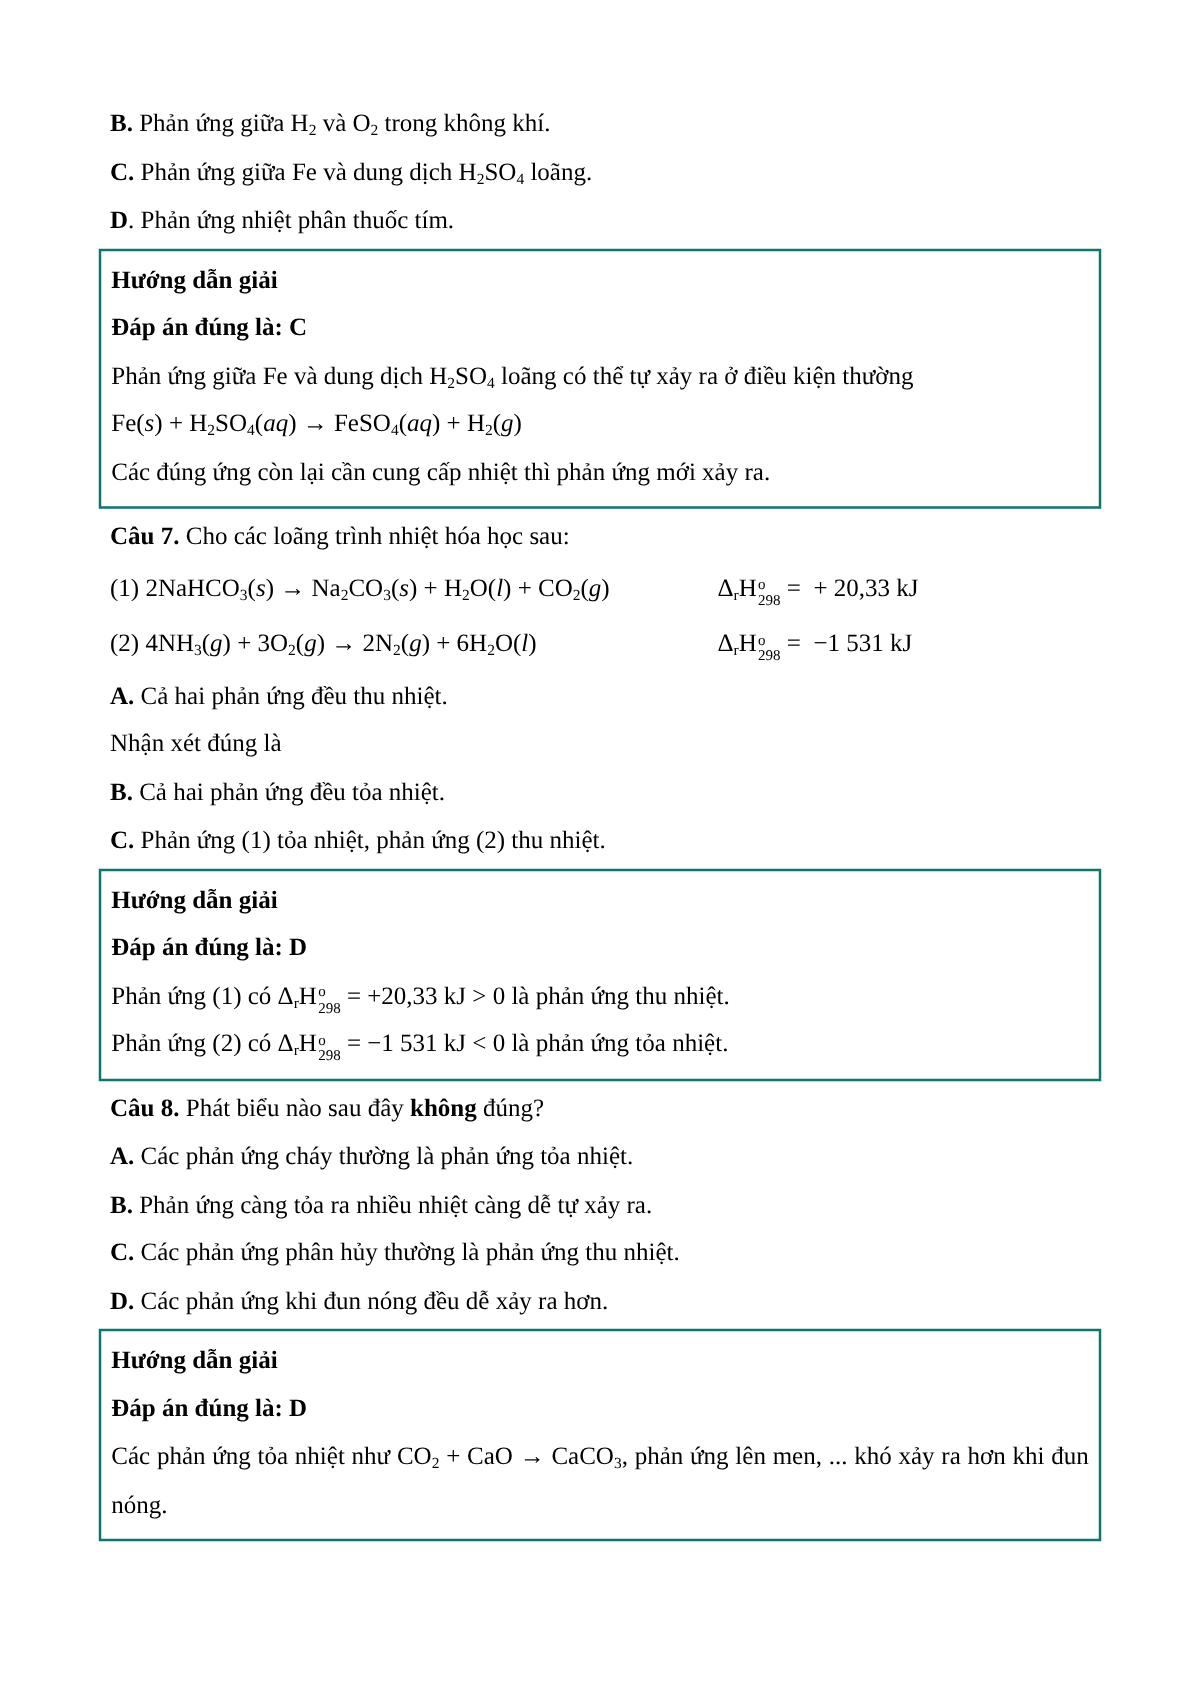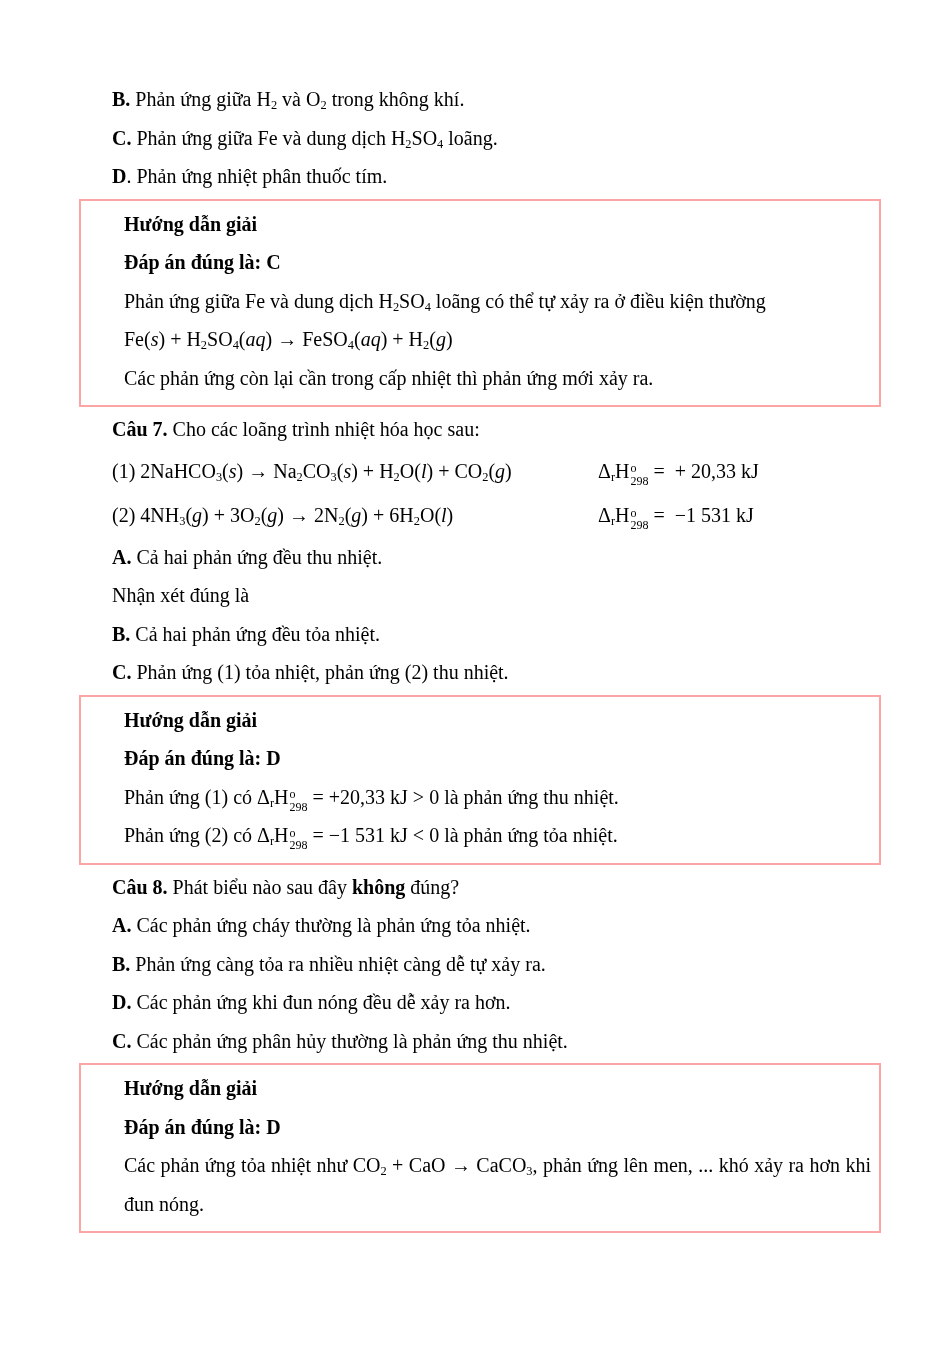--- a/index.html
+++ b/index.html
@@ -12,80 +12,79 @@
     font-size: 20px;
     overflow: hidden;
   }
   .doc {
     padding: 80px 80px 0 88px;
   }
   .line {
     line-height: 38.5px;
     white-space: pre-wrap;
     position: relative;
-    margin-left: 24px;
   }
   .line.just {
     white-space: normal;
     text-align: justify;
     font-family: Liberation Serif, serif;
   }
   .b { font-weight: bold; }
   .i { font-style: italic; }
   sub, sup { font-size: 0.62em; line-height: 0; }
   sub { vertical-align: -0.25em; }
   .stack {
     display: inline-block;
     vertical-align: -0.62em;
     line-height: 1.05;
     font-size: 0.6em;
     text-align: left;
     padding-left: 1px;
   }
   .stack span { display: block; }
   .box {
-    border: 2px solid #fca5a5;
+    border: 2px solid #0f766e;
     margin: 3px -9px 3px -9px;
-    padding: 4px 8px 8px 19px;
+    padding: 4px 8px 8px 8px;
   }
   .eq { padding: 3px 0; }
   .dh { position: absolute; left: 486px; }
 </style>
 </head>
 <body>
 
 <div class="doc">
   <div id="doc-root">
       <div class="line"><span class="b">B.</span><span> Phản ứng giữa H</span><sub>2</sub><span> và O</span><sub>2</sub><span> trong không khí.</span></div>
       <div class="line"><span class="b">C.</span><span> Phản ứng giữa Fe và dung dịch H</span><sub>2</sub><span>SO</span><sub>4</sub><span> loãng.</span></div>
       <div class="line"><span class="b">D</span><span>. Phản ứng nhiệt phân thuốc tím.</span></div>
       <div class="box">
         <div class="line"><span class="b">Hướng dẫn giải</span></div>
         <div class="line"><span class="b">Đáp án đúng là: C</span></div>
         <div class="line"><span>Phản ứng giữa Fe và dung dịch H</span><sub>2</sub><span>SO</span><sub>4</sub><span> loãng có thể tự xảy ra ở điều kiện thường</span></div>
         <div class="line"><span>Fe(</span><span class="i">s</span><span>) + H</span><sub>2</sub><span>SO</span><sub>4</sub><span>(</span><span class="i">aq</span><span>) → FeSO</span><sub>4</sub><span>(</span><span class="i">aq</span><span>) + H</span><sub>2</sub><span>(</span><span class="i">g</span><span>)</span></div>
-        <div class="line"><span>Các phản ứng còn lại cần trong cấp nhiệt thì phản ứng mới xảy ra.</span></div>
+        <div class="line"><span>Các đúng ứng còn lại cần cung cấp nhiệt thì phản ứng mới xảy ra.</span></div>
       </div>
       <div class="line"><span class="b">Câu 7.</span><span> Cho các loãng trình nhiệt hóa học sau:</span></div>
       <div class="line eq"><span>(1) 2NaHCO</span><sub>3</sub><span>(</span><span class="i">s</span><span>) → Na</span><sub>2</sub><span>CO</span><sub>3</sub><span>(</span><span class="i">s</span><span>) + H</span><sub>2</sub><span>O(</span><span class="i">l</span><span>) + CO</span><sub>2</sub><span>(</span><span class="i">g</span><span>)</span><span class="dh"><span>Δ</span><sub>r</sub><span>H</span><span class="stack"><span>o</span><span>298</span></span><span> =  + 20,33 kJ</span></span></div>
       <div class="line eq"><span>(2) 4NH</span><sub>3</sub><span>(</span><span class="i">g</span><span>) + 3O</span><sub>2</sub><span>(</span><span class="i">g</span><span>) → 2N</span><sub>2</sub><span>(</span><span class="i">g</span><span>) + 6H</span><sub>2</sub><span>O(</span><span class="i">l</span><span>)</span><span class="dh"><span>Δ</span><sub>r</sub><span>H</span><span class="stack"><span>o</span><span>298</span></span><span> =  −1 531 kJ</span></span></div>
       <div class="line"><span class="b">A.</span><span> Cả hai phản ứng đều thu nhiệt.</span></div>
       <div class="line"><span>Nhận xét đúng là</span></div>
       <div class="line"><span class="b">B.</span><span> Cả hai phản ứng đều tỏa nhiệt.</span></div>
       <div class="line"><span class="b">C.</span><span> Phản ứng (1) tỏa nhiệt, phản ứng (2) thu nhiệt.</span></div>
       <div class="box">
         <div class="line"><span class="b">Hướng dẫn giải</span></div>
         <div class="line"><span class="b">Đáp án đúng là: D</span></div>
         <div class="line"><span>Phản ứng (1) có </span><span>Δ</span><sub>r</sub><span>H</span><span class="stack"><span>o</span><span>298</span></span><span> = +20,33 kJ &gt; 0 là phản ứng thu nhiệt.</span></div>
         <div class="line"><span>Phản ứng (2) có </span><span>Δ</span><sub>r</sub><span>H</span><span class="stack"><span>o</span><span>298</span></span><span> = −1 531 kJ &lt; 0 là phản ứng tỏa nhiệt.</span></div>
       </div>
       <div class="line"><span class="b">Câu 8.</span><span> Phát biểu nào sau đây </span><span class="b">không</span><span> đúng?</span></div>
       <div class="line"><span class="b">A.</span><span> Các phản ứng cháy thường là phản ứng tỏa nhiệt.</span></div>
       <div class="line"><span class="b">B.</span><span> Phản ứng càng tỏa ra nhiều nhiệt càng dễ tự xảy ra.</span></div>
+      <div class="line"><span class="b">C.</span><span> Các phản ứng phân hủy thường là phản ứng thu nhiệt.</span></div>
       <div class="line"><span class="b">D.</span><span> Các phản ứng khi đun nóng đều dễ xảy ra hơn.</span></div>
-      <div class="line"><span class="b">C.</span><span> Các phản ứng phân hủy thường là phản ứng thu nhiệt.</span></div>
       <div class="box">
         <div class="line"><span class="b">Hướng dẫn giải</span></div>
         <div class="line"><span class="b">Đáp án đúng là: D</span></div>
         <div class="line just"><span>Các phản ứng tỏa nhiệt như CO</span><sub>2</sub><span> + CaO → CaCO</span><sub>3</sub><span>, phản ứng lên men, ... khó xảy ra hơn khi đun nóng.</span></div>
       </div>
     </div>
 </div>
 
 </body></html>

